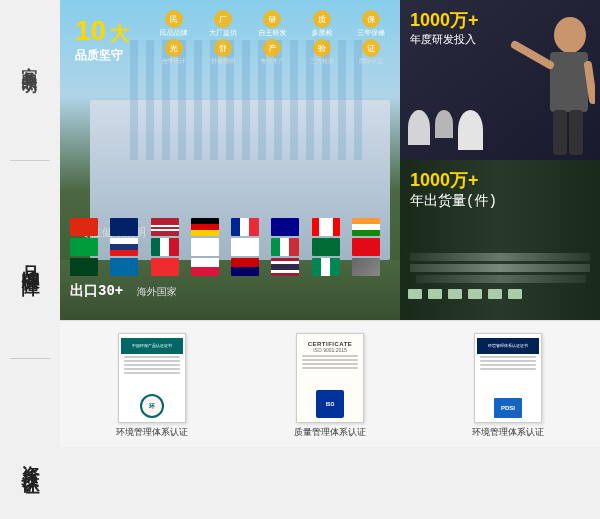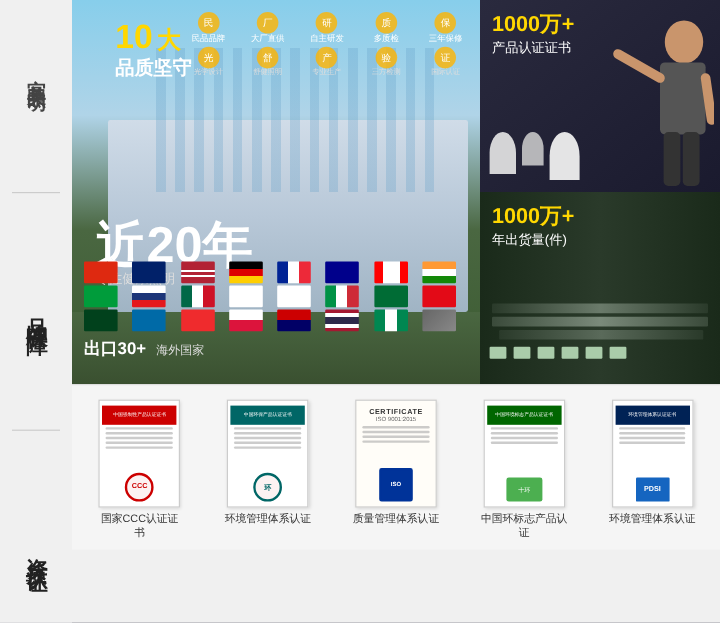--- a/index.html
+++ b/index.html
@@ -124,31 +124,30 @@
       color: white;
       z-index: 10;
     }
 
     .text-10 {
       top: 15px;
       left: 15px;
       font-size: 13px;
       font-weight: bold;
       color: #ffd700;
-      margin-left: 21px;
     }
 
     .text-10 .big-num {
       font-size: 28px;
       color: #ffd700;
       font-weight: 900;
     }
 
     .text-10 .sub {
-      font-size: 16px;
+      font-size: 12px;
       color: #fff;
       display: block;
     }
 
     .grid-features {
       position: absolute;
       top: 10px;
       left: 90px;
       right: 5px;
       display: grid;
@@ -212,20 +211,21 @@
 
     .flags-area {
       position: absolute;
       bottom: 20px;
       left: 10px;
       right: 10px;
       display: grid;
       grid-template-columns: repeat(8, 1fr);
       gap: 2px;
       z-index: 10;
+      font-family: Liberation Mono, monospace;
     }
 
     .flag {
       width: 28px;
       height: 18px;
       border-radius: 1px;
       overflow: hidden;
     }
 
     
@@ -568,21 +568,20 @@
             <div class="feature-icon">验</div>
             <span class="feature-label feature-sub">三方检测</span>
           </div>
           <div class="feature-item">
             <div class="feature-icon">证</div>
             <span class="feature-label feature-sub">国际认证</span>
           </div>
         </div>
 
         <div class="overlay-text text-20">
-          <div class="big-num">近20年</div>
           <div class="sub">专注健康照明</div>
         </div>
 
         <div class="flags-area">
           <div class="flag flag-cn"></div>
           <div class="flag flag-gb"></div>
           <div class="flag flag-us"></div>
           <div class="flag flag-de"></div>
           <div class="flag flag-fr"></div>
           <div class="flag flag-au"></div>
@@ -634,21 +633,21 @@
 
             <div style="position:absolute;left:8px;bottom:10px;display:flex;gap:5px;">
               <div style="width:22px;height:35px;background:#e8e8e8;border-radius:50% 50% 0 0;opacity:0.9;"></div>
               <div style="width:18px;height:28px;background:#d0d0d0;border-radius:50% 50% 0 0;opacity:0.85;"></div>
               <div style="width:25px;height:40px;background:#efefef;border-radius:50% 50% 0 0;opacity:0.95;"></div>
             </div>
           </div>
           <div class="panel-stat">
             <span class="stat-num">1000万+</span>
             <br>
-            <span>产品认证证书</span>
+            <span>年度研发投入</span>
           </div>
         </div>
 
         <div class="panel-bottom">
           <div class="panel-img-bottom">
 
             <div class="conveyor-lines">
               <div class="conveyor-line" style="width:90%;margin-left:5%;background:linear-gradient(90deg,#2a3a2a,#6a7a6a,#2a3a2a);"></div>
               <div class="conveyor-line" style="width:90%;margin-left:5%;background:linear-gradient(90deg,#3a4a3a,#7a8a7a,#3a4a3a);"></div>
               <div class="conveyor-line" style="width:85%;margin-left:8%;background:linear-gradient(90deg,#2a3a2a,#5a6a5a,#2a3a2a);"></div>
@@ -658,46 +657,30 @@
                 <div style="width:14px;height:10px;background:#aaccaa;border-radius:1px;"></div>
                 <div style="width:14px;height:10px;background:#aaccaa;border-radius:1px;"></div>
                 <div style="width:14px;height:10px;background:#aaccaa;border-radius:1px;"></div>
                 <div style="width:14px;height:10px;background:#aaccaa;border-radius:1px;"></div>
               </div>
             </div>
           </div>
           <div class="panel-stat-bottom">
             <span class="stat-num" style="color:#ffd700;font-size:18px;font-weight:bold;">1000万+</span>
             <br>
-            <span style="color:#fff;font-size:11px;">年出货量(件)</span>
+            <span style="color:#fff;font-size:14px;font-family:Liberation Mono, monospace;">年出货量(件)</span>
           </div>
         </div>
 
       </div>
     </div>
 
     <div class="bottom-section">
       <div class="certs-row">
 
-        <div class="cert-item">
-          <div class="cert-doc">
-            <div class="cert-header-bar">
-              <span class="cert-header-text">中国强制性产品认证证书</span>
-            </div>
-            <div class="cert-body-lines">
-              <div class="cert-line"></div>
-              <div class="cert-line"></div>
-              <div class="cert-line"></div>
-              <div class="cert-line"></div>
-              <div class="cert-line"></div>
-            </div>
-            <div class="cert-seal">CCC</div>
-          </div>
-          <div class="cert-label">国家CCC认证证书</div>
-        </div>
 
 
         <div class="cert-item">
           <div class="cert-doc">
             <div class="cert-header-bar teal">
               <span class="cert-header-text">中国环保产品认证证书</span>
             </div>
             <div class="cert-body-lines">
               <div class="cert-line"></div>
               <div class="cert-line"></div>
@@ -720,35 +703,20 @@
               <div class="cert-line"></div>
               <div class="cert-line"></div>
               <div class="cert-line"></div>
               <div class="cert-line"></div>
             </div>
             <div class="cert-iso-badge">ISO</div>
           </div>
           <div class="cert-label">质量管理体系认证</div>
         </div>
 
-        <div class="cert-item">
-          <div class="cert-doc">
-            <div class="cert-header-bar green">
-              <span class="cert-header-text">中国环境标志产品认证证书</span>
-            </div>
-            <div class="cert-body-lines">
-              <div class="cert-line"></div>
-              <div class="cert-line"></div>
-              <div class="cert-line"></div>
-              <div class="cert-line"></div>
-            </div>
-            <div class="cert-green-badge">十环</div>
-          </div>
-          <div class="cert-label">中国环标志产品认证</div>
-        </div>
 
         <div class="cert-item">
           <div class="cert-doc">
             <div class="cert-header-bar navy">
               <span class="cert-header-text">环境管理体系认证证书</span>
             </div>
             <div class="cert-body-lines">
               <div class="cert-line"></div>
               <div class="cert-line"></div>
               <div class="cert-line"></div>

